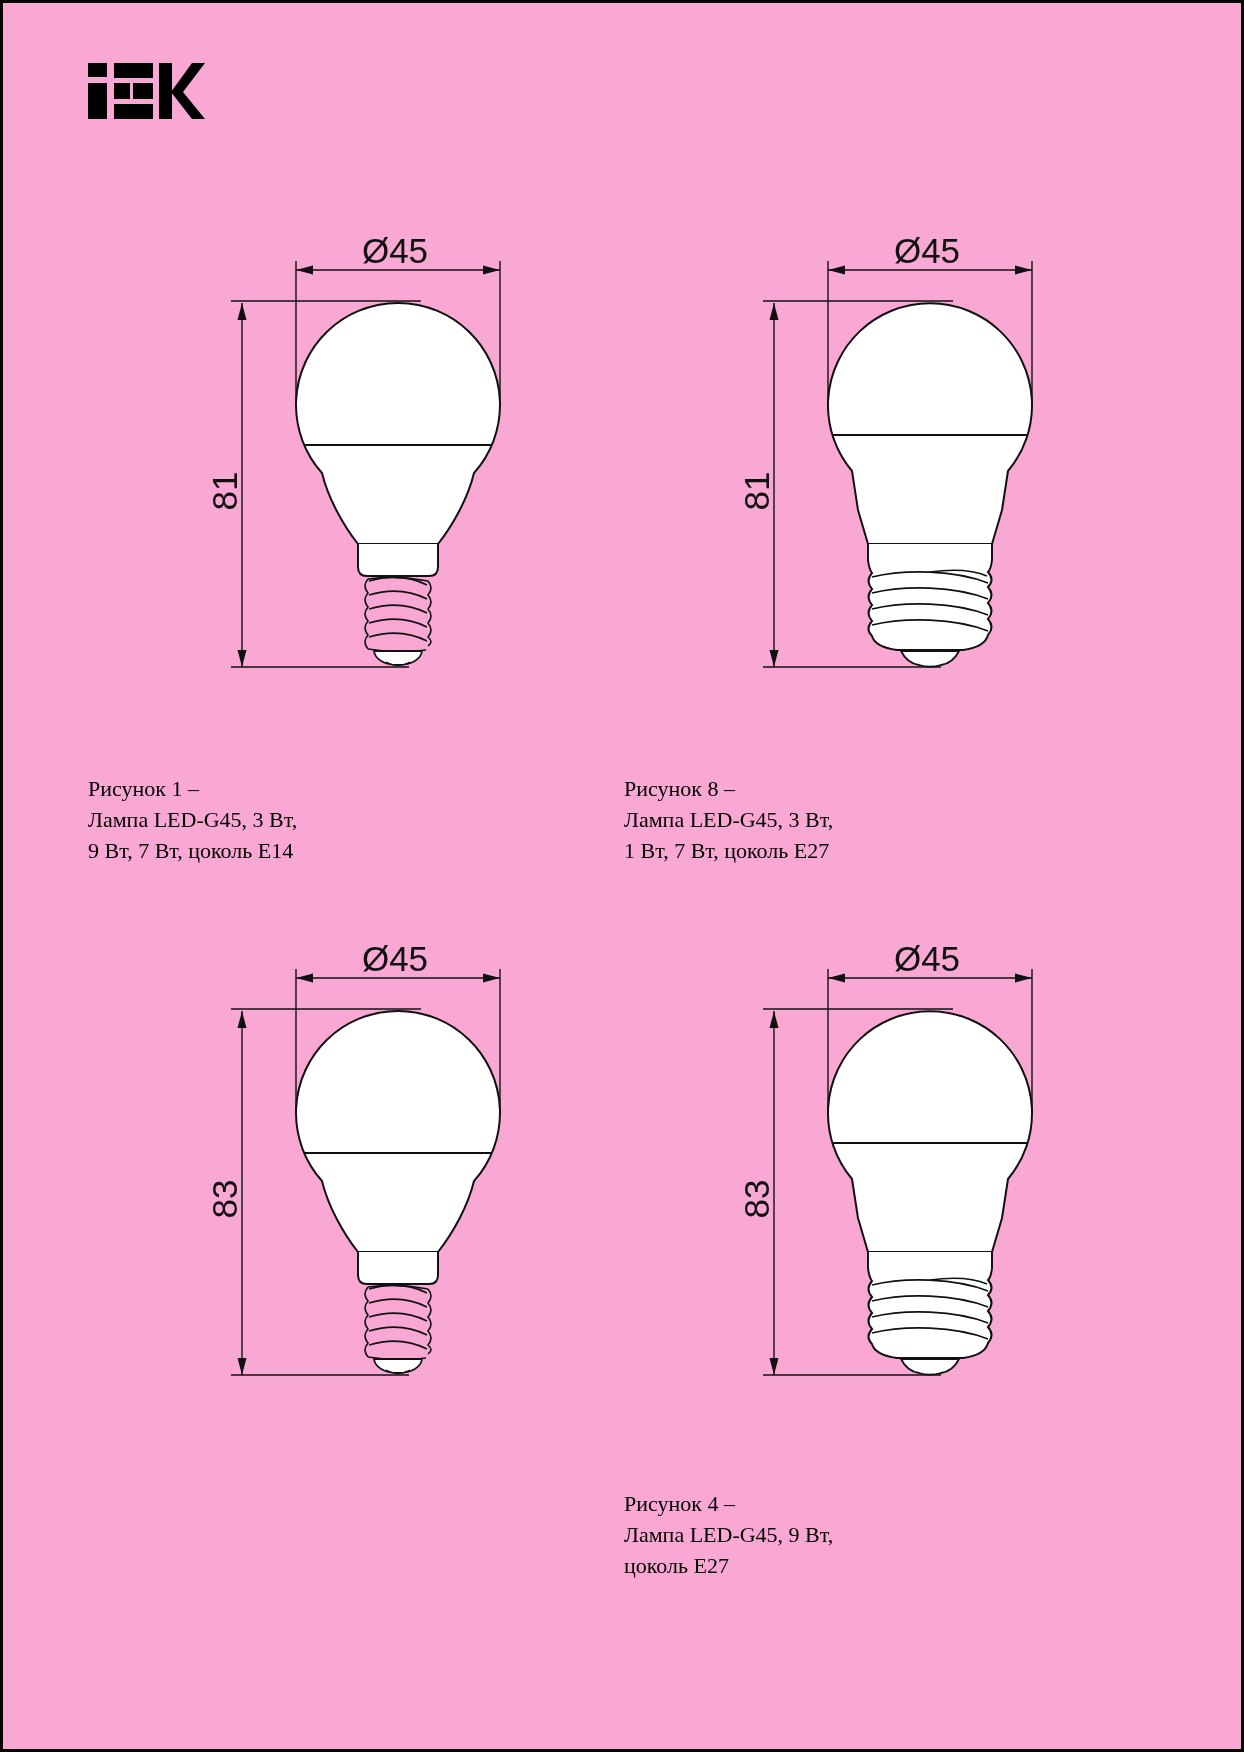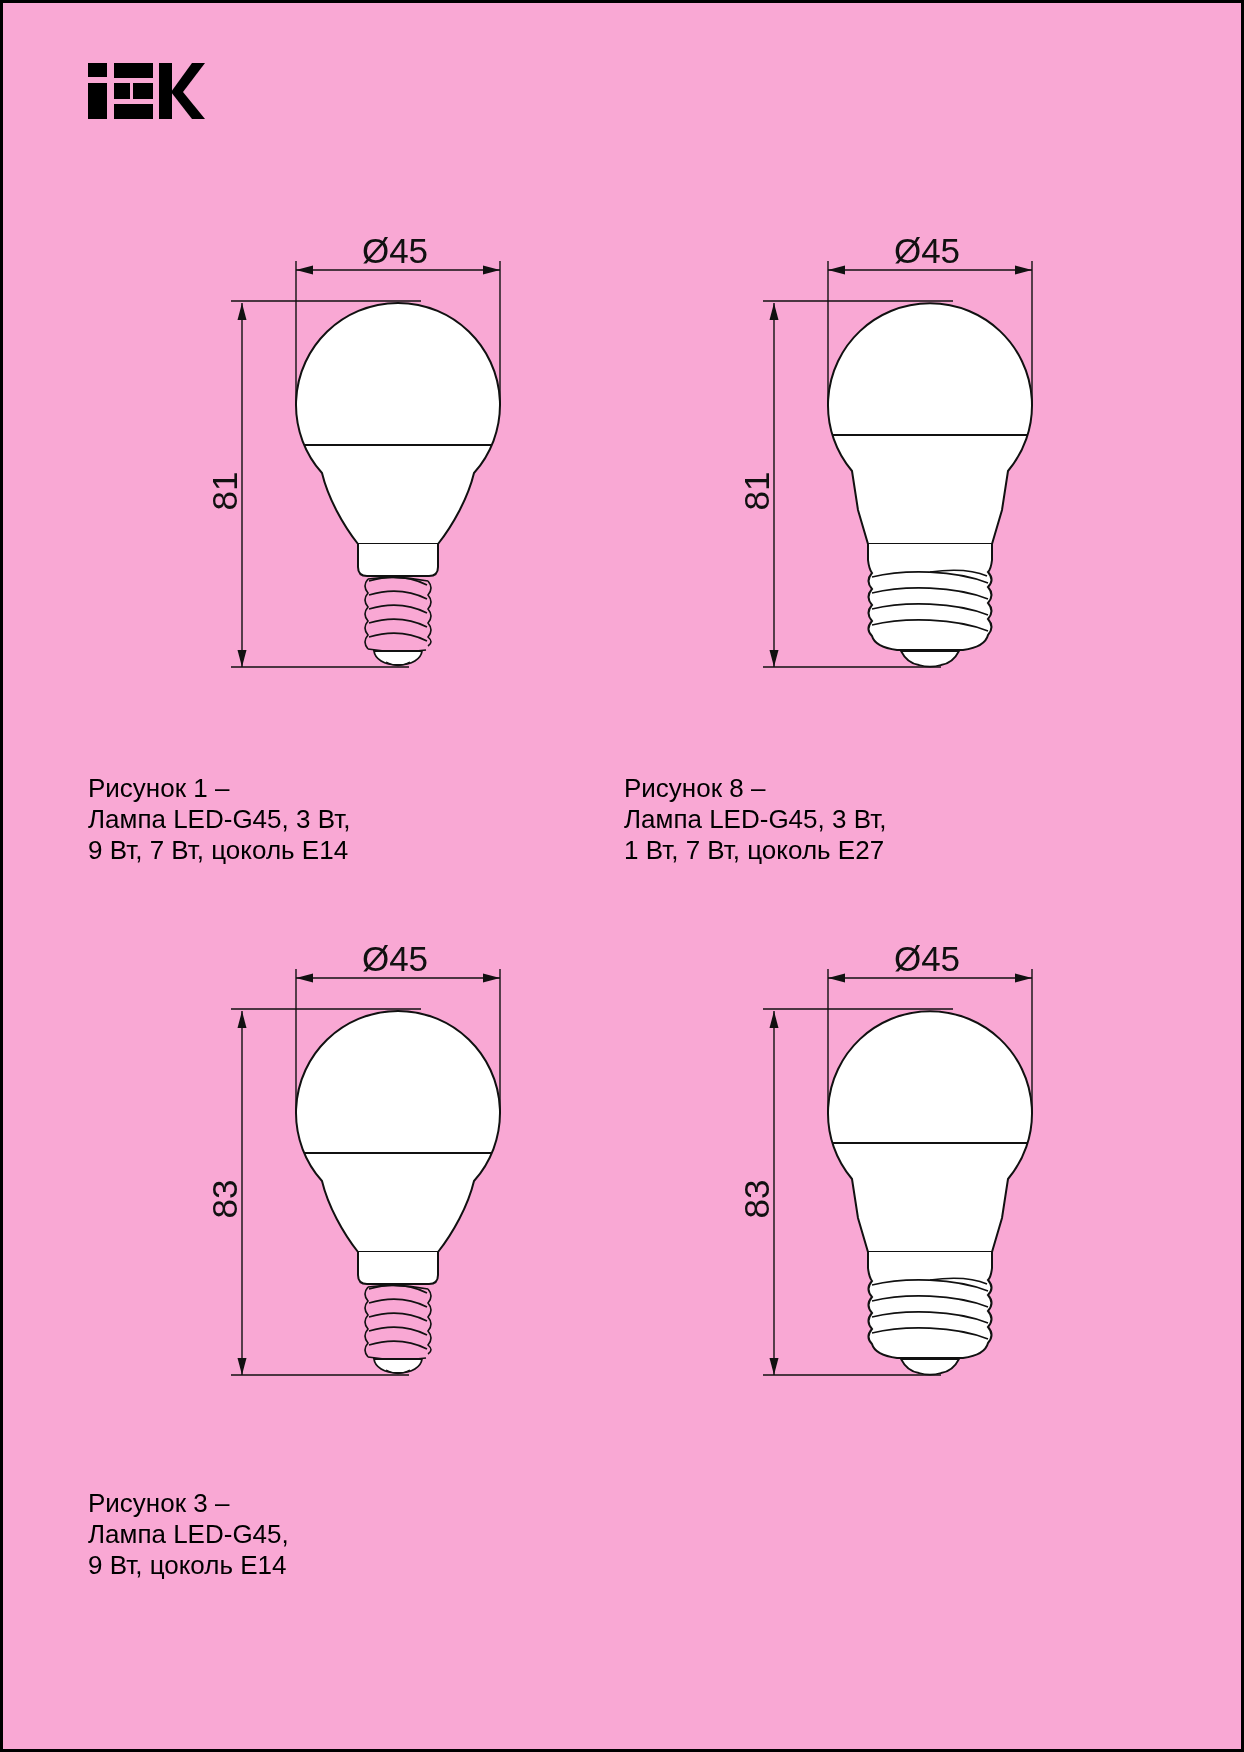--- a/index.html
+++ b/index.html
@@ -7,21 +7,21 @@
     position:relative;width:1244px;height:1752px;background:#f9a8d4;
     border:3px solid #000;box-sizing:border-box;overflow:hidden;
     font-family:"Liberation Sans",sans-serif;color:#000;
   }
   .logo{position:absolute;left:85px;top:60px;width:118px;height:56px;}
   .fig-svg{position:absolute;width:340px;height:470px;}
   .fig1{left:170px;top:200px;}
   .fig2{left:702px;top:200px;}
   .fig3{left:170px;top:908px;}
   .fig4{left:702px;top:908px;}
-  .caption{position:absolute;font-size:26px;line-height:31px;color:#000;}
+  .caption{position:absolute;font-size:22px;line-height:31px;color:#000;font-family:Liberation Serif, serif;}
   .cap1{left:85px;top:770px;}
   .cap2{left:621px;top:770px;}
   .cap3{left:85px;top:1485px;}
   .cap4{left:621px;top:1485px;}
   .dim-text{font-family:"Liberation Sans",sans-serif;font-size:35px;fill:#111;}
   .defs-holder{position:absolute;width:0;height:0;overflow:hidden;}
 </style>
 </head>
 <body>
 
@@ -123,26 +123,26 @@
     <div>Лампа LED-G45, 3 Вт,</div>
     <div>1 Вт, 7 Вт, цоколь Е27</div>
   </div>
 
   <svg class="fig-svg fig3" viewBox="0 0 340 470">
     <use href="#dim-frame"></use>
     <use href="#lamp-e14"></use>
     <text class="dim-text" x="222" y="60" text-anchor="middle">Ø45</text>
     <text class="dim-text" transform="translate(64,288) rotate(-90)" text-anchor="middle">83</text>
   </svg>
-  <div class="caption cap3">
-    <div>Рисунок 3 –</div>
-    <div>Лампа LED-G45,</div>
-    <div>9 Вт, цоколь Е14</div>
-  </div>
 
   <svg class="fig-svg fig4" viewBox="0 0 340 470">
     <use href="#dim-frame"></use>
     <use href="#lamp-e27"></use>
     <text class="dim-text" x="222" y="60" text-anchor="middle">Ø45</text>
     <text class="dim-text" transform="translate(64,288) rotate(-90)" text-anchor="middle">83</text>
   </svg>
+  <div class="caption cap4">
+    <div>Рисунок 4 –</div>
+    <div>Лампа LED-G45, 9 Вт,</div>
+    <div>цоколь Е27</div>
+  </div>
 
 </div>
 
 </body></html>

